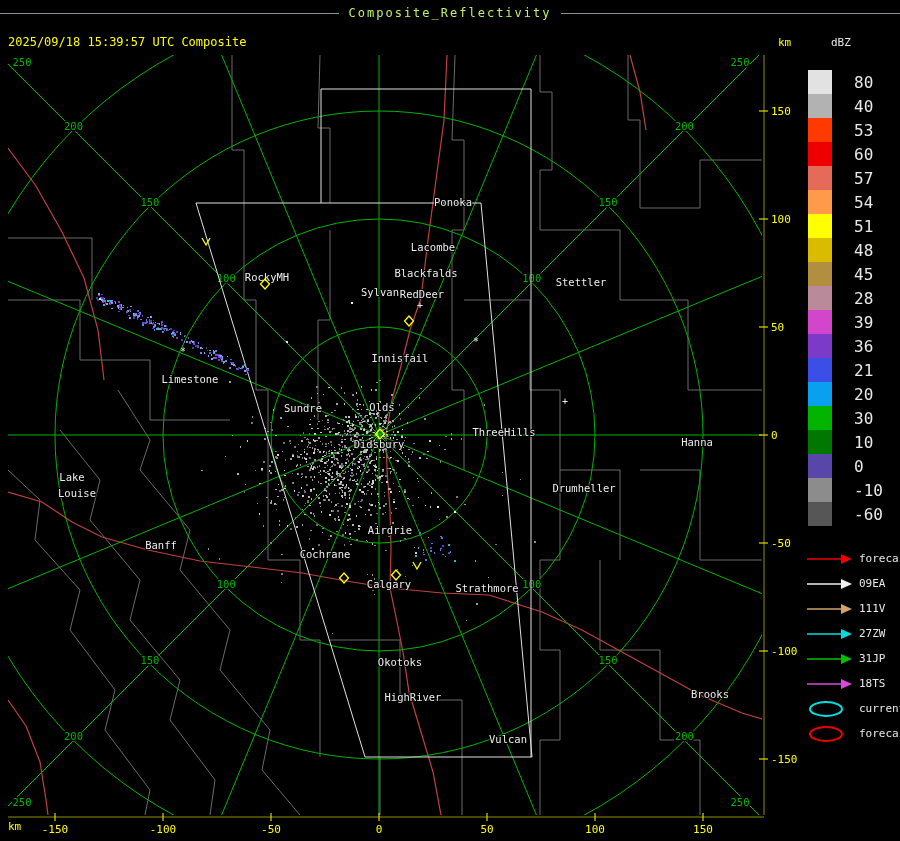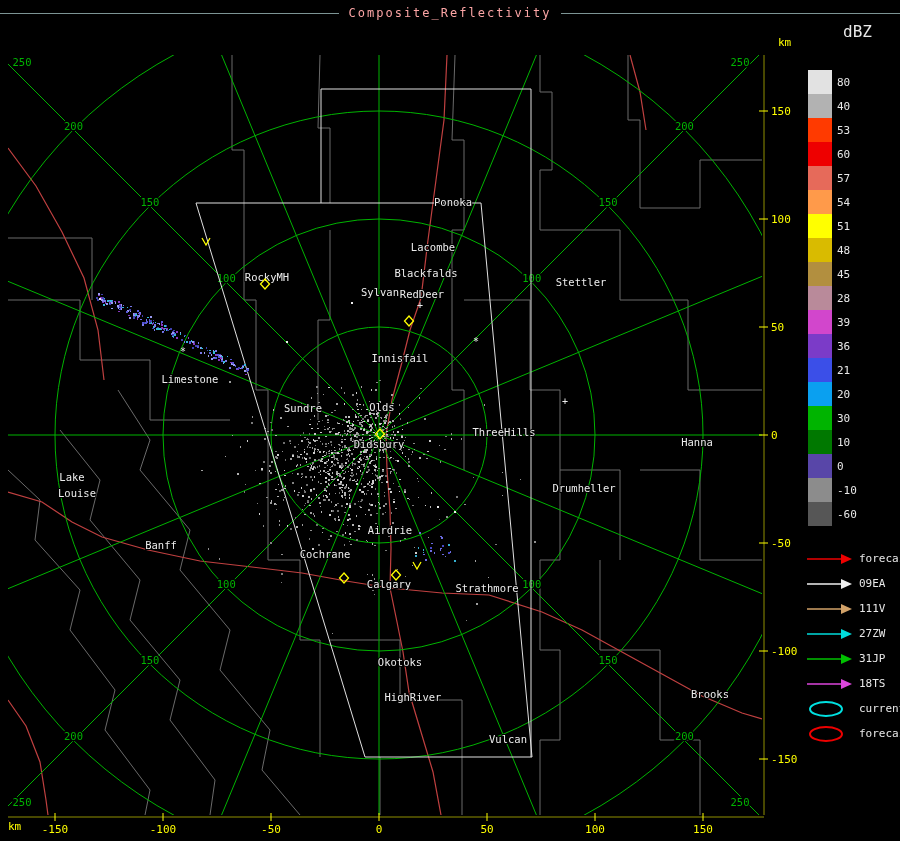--- a/index.html
+++ b/index.html
@@ -1,42 +1,43 @@
 <!DOCTYPE html>
 <html><head>
 <meta charset="utf-8">
 <style>
   html,body{margin:0;padding:0;background:#000;}
   .screen{position:relative;width:900px;height:841px;background:#000;overflow:hidden;
           font-family:"DejaVu Sans Mono",monospace;}
-  .titlebar{position:absolute;top:0;left:0;width:900px;height:26px;display:flex;align-items:center;color:#fca5a5;}
+  .titlebar{position:absolute;top:0;left:0;width:900px;height:26px;display:flex;align-items:center;color:#bef264;}
   .hline{flex:1;height:1px;background:#7c9494;}
   .title{padding:0 10px;font-size:12px;letter-spacing:2px;white-space:pre;}
   .timestamp{position:absolute;left:8px;top:35px;color:#ffff00;font-size:12px;}
   .km-top{position:absolute;left:778px;top:36px;color:#ffff00;font-size:11px;}
   .km-bottom{position:absolute;left:8px;top:820px;color:#ffff00;font-size:11px;}
   #map-svg{position:absolute;left:0;top:0;}
-  .dbz-title{position:absolute;left:831px;top:22px;color:#e8e8e8;font-size:16px;margin-left:12px;}
+  .dbz-title{position:absolute;left:831px;top:36px;color:#e8e8e8;font-size:11px;}
   .colorbar{position:absolute;left:808px;top:70px;}
   .cb-row{display:flex;align-items:center;height:24px;}
   .cb-sw{width:24px;height:24px;display:inline-block;}
-  .cb-lb{color:#e8e8e8;font-size:11px;margin-left:5px;}
+  .cb-lb{color:#e8e8e8;font-size:16px;margin-left:22px;}
   .legend{position:absolute;left:806px;top:546px;}
   .lg-row{display:flex;align-items:center;height:25px;color:#e8e8e8;font-size:11px;gap:5px;}
 </style>
 </head>
 <body>
 
 <div class="screen">
   <div class="titlebar">
     <span class="hline"></span>
     <span class="title">Composite_Reflectivity</span>
     <span class="hline"></span>
   </div>
 
+  <div class="timestamp">2025/09/18 15:39:57 UTC Composite</div>
   <div class="km-top">km</div>
   <div class="km-bottom">km</div>
 
   <svg id="map-svg" width="900" height="841">
       <defs>
         <clipPath id="pc">
           <rect x="8" y="55" width="754" height="760"></rect>
         </clipPath>
       </defs>
       <g clip-path="url(#pc)">

